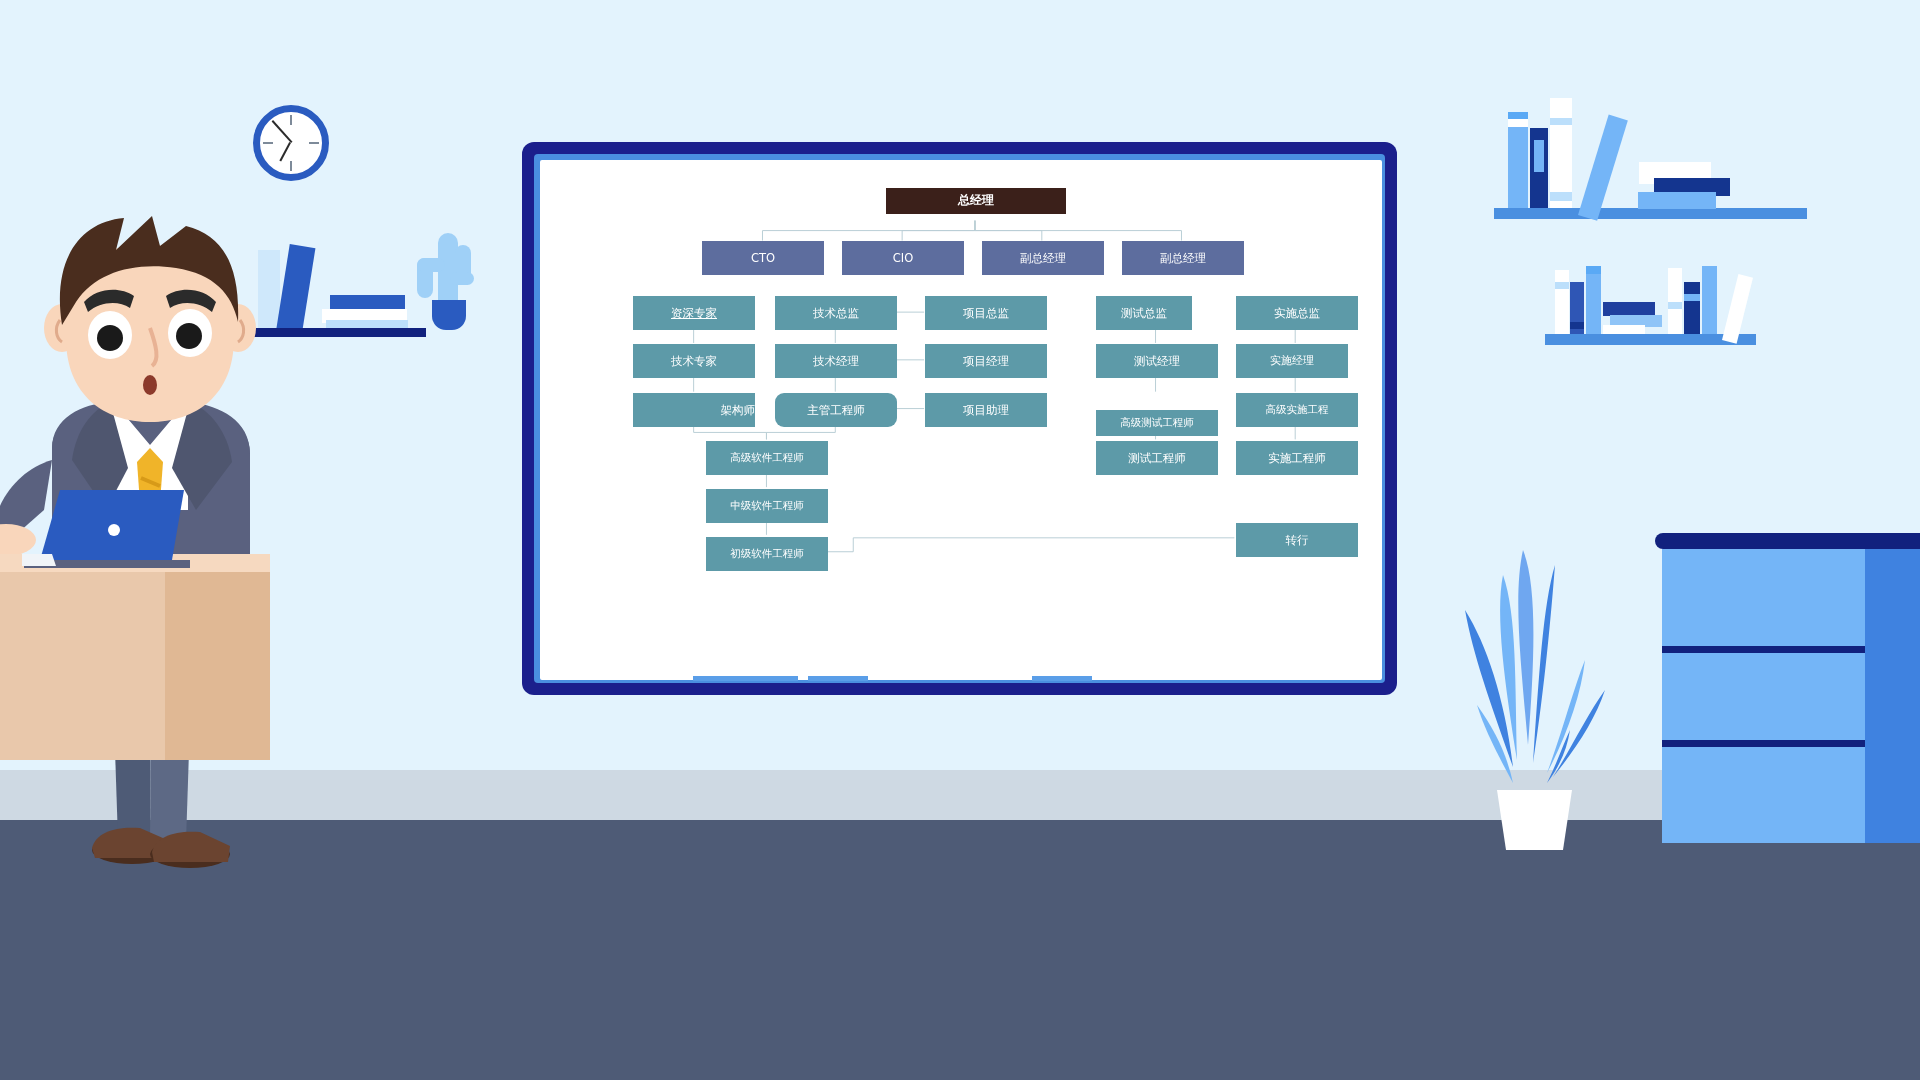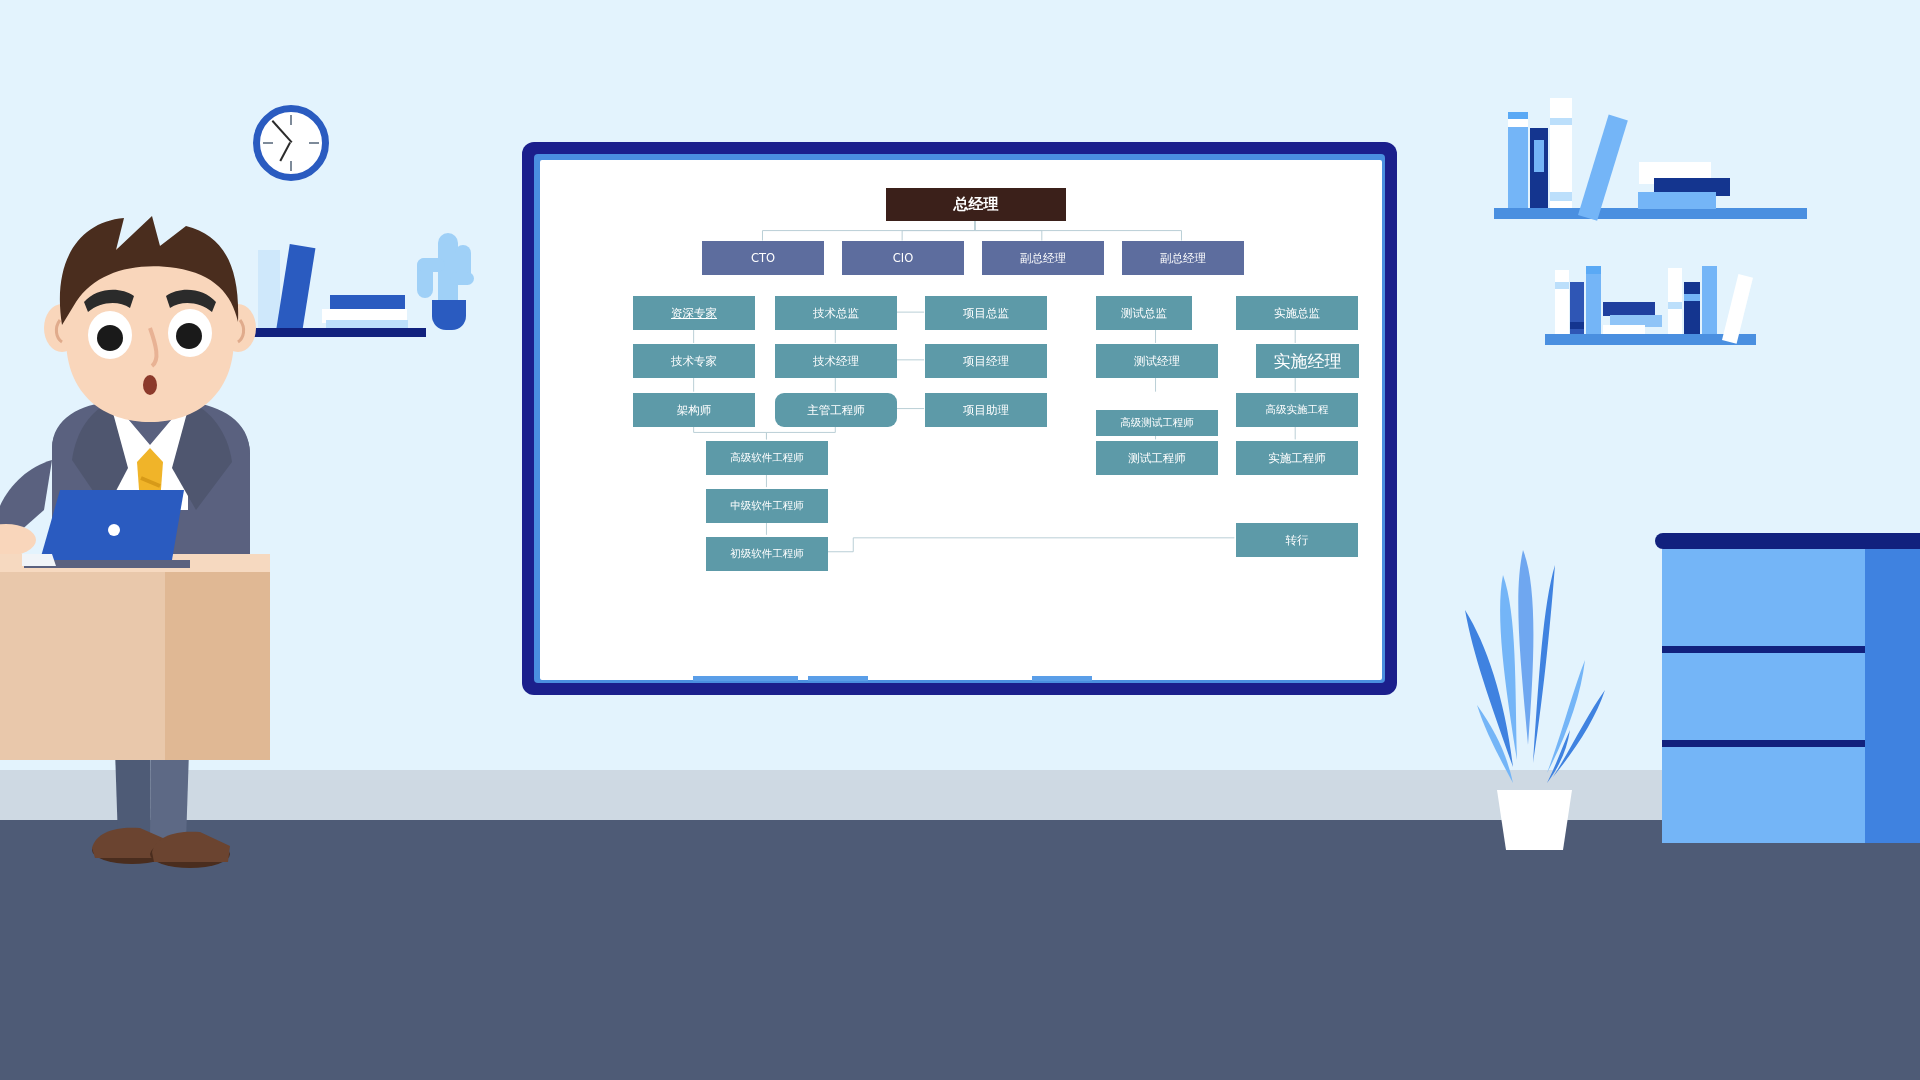--- a/index.html
+++ b/index.html
@@ -151,42 +151,42 @@
           <path d="M296 267 L296 274" stroke="#b9cfd6" stroke-width="1" fill="none"></path>
           <path d="M296 274 L227 274" stroke="#b9cfd6" stroke-width="1" fill="none"></path>
           <path d="M227 274 L227 281" stroke="#b9cfd6" stroke-width="1" fill="none"></path>
           <path d="M227 315 L227 329" stroke="#b9cfd6" stroke-width="1" fill="none"></path>
           <path d="M227 363 L227 377" stroke="#b9cfd6" stroke-width="1" fill="none"></path>
           <path d="M288 394 L314 394" stroke="#b9cfd6" stroke-width="1" fill="none"></path>
           <path d="M314 394 L314 380" stroke="#b9cfd6" stroke-width="1" fill="none"></path>
           <path d="M314 380 L696 380" stroke="#b9cfd6" stroke-width="1" fill="none"></path>
         </svg>
       <div id="chart-nodes" class="chart">
-          <div class="node n-root" style="left: 346px; top: 28px; width: 180px; height: 33px; font-size: 15px;">
+          <div class="node n-root" style="left: 346px; top: 28px; width: 180px; height: 26px; font-size: 12px;">
             <span>总经理</span>
           </div>
           <div class="node n-l1" style="left: 162px; top: 81px; width: 122px; height: 34px; font-size: 11.5px;">
             <span>CTO</span>
           </div>
           <div class="node n-l1" style="left: 302px; top: 81px; width: 122px; height: 34px; font-size: 11.5px; align-items: center;">
             <span>CIO</span>
           </div>
           <div class="node n-l1" style="left: 442px; top: 81px; width: 122px; height: 34px; font-size: 11.5px;">
             <span>副总经理</span>
           </div>
           <div class="node n-l1" style="left: 582px; top: 81px; width: 122px; height: 34px; font-size: 11.5px;">
             <span>副总经理</span>
           </div>
           <div class="node n-l2" style="left: 93px; top: 136px; width: 122px; height: 34px; font-size: 11.5px; text-decoration: underline;">
             <span>资深专家</span>
           </div>
           <div class="node n-l2" style="left: 93px; top: 184px; width: 122px; height: 34px; font-size: 11.5px;">
             <span>技术专家</span>
           </div>
-          <div class="node n-l2" style="left: 93px; top: 233px; width: 122px; height: 34px; font-size: 11.5px;">
+          <div class="node n-l2" style="left: 93px; top: 233px; width: 122px; height: 34px; font-size: 11.5px; justify-content: flex-end;">
             <span>架构师</span>
           </div>
           <div class="node n-l2" style="left: 235px; top: 136px; width: 122px; height: 34px; font-size: 11.5px;">
             <span>技术总监</span>
           </div>
           <div class="node n-l2" style="left: 235px; top: 184px; width: 122px; height: 34px; font-size: 11.5px;">
             <span>技术经理</span>
           </div>
           <div class="node n-l2" style="left: 235px; top: 233px; width: 122px; height: 34px; font-size: 11.5px; border-radius: 9px;">
             <span>主管工程师</span>
@@ -208,21 +208,21 @@
           </div>
           <div class="node n-l2" style="left: 556px; top: 250px; width: 122px; height: 26px; font-size: 10.5px;">
             <span>高级测试工程师</span>
           </div>
           <div class="node n-l2" style="left: 556px; top: 281px; width: 122px; height: 34px; font-size: 11.5px;">
             <span>测试工程师</span>
           </div>
           <div class="node n-l2" style="left: 696px; top: 136px; width: 122px; height: 34px; font-size: 11.5px;">
             <span>实施总监</span>
           </div>
-          <div class="node n-l2" style="left: 696px; top: 184px; width: 103px; height: 34px; font-size: 17px; margin-left: 20px;">
+          <div class="node n-l2" style="left: 696px; top: 184px; width: 112px; height: 34px; font-size: 11px;">
             <span>实施经理</span>
           </div>
           <div class="node n-l2" style="left: 696px; top: 233px; width: 122px; height: 34px; font-size: 10.5px;">
             <span>高级实施工程</span>
           </div>
           <div class="node n-l2" style="left: 696px; top: 281px; width: 122px; height: 34px; font-size: 11.5px;">
             <span>实施工程师</span>
           </div>
           <div class="node n-l2" style="left: 166px; top: 281px; width: 122px; height: 34px; font-size: 10.5px;">
             <span>高级软件工程师</span>

